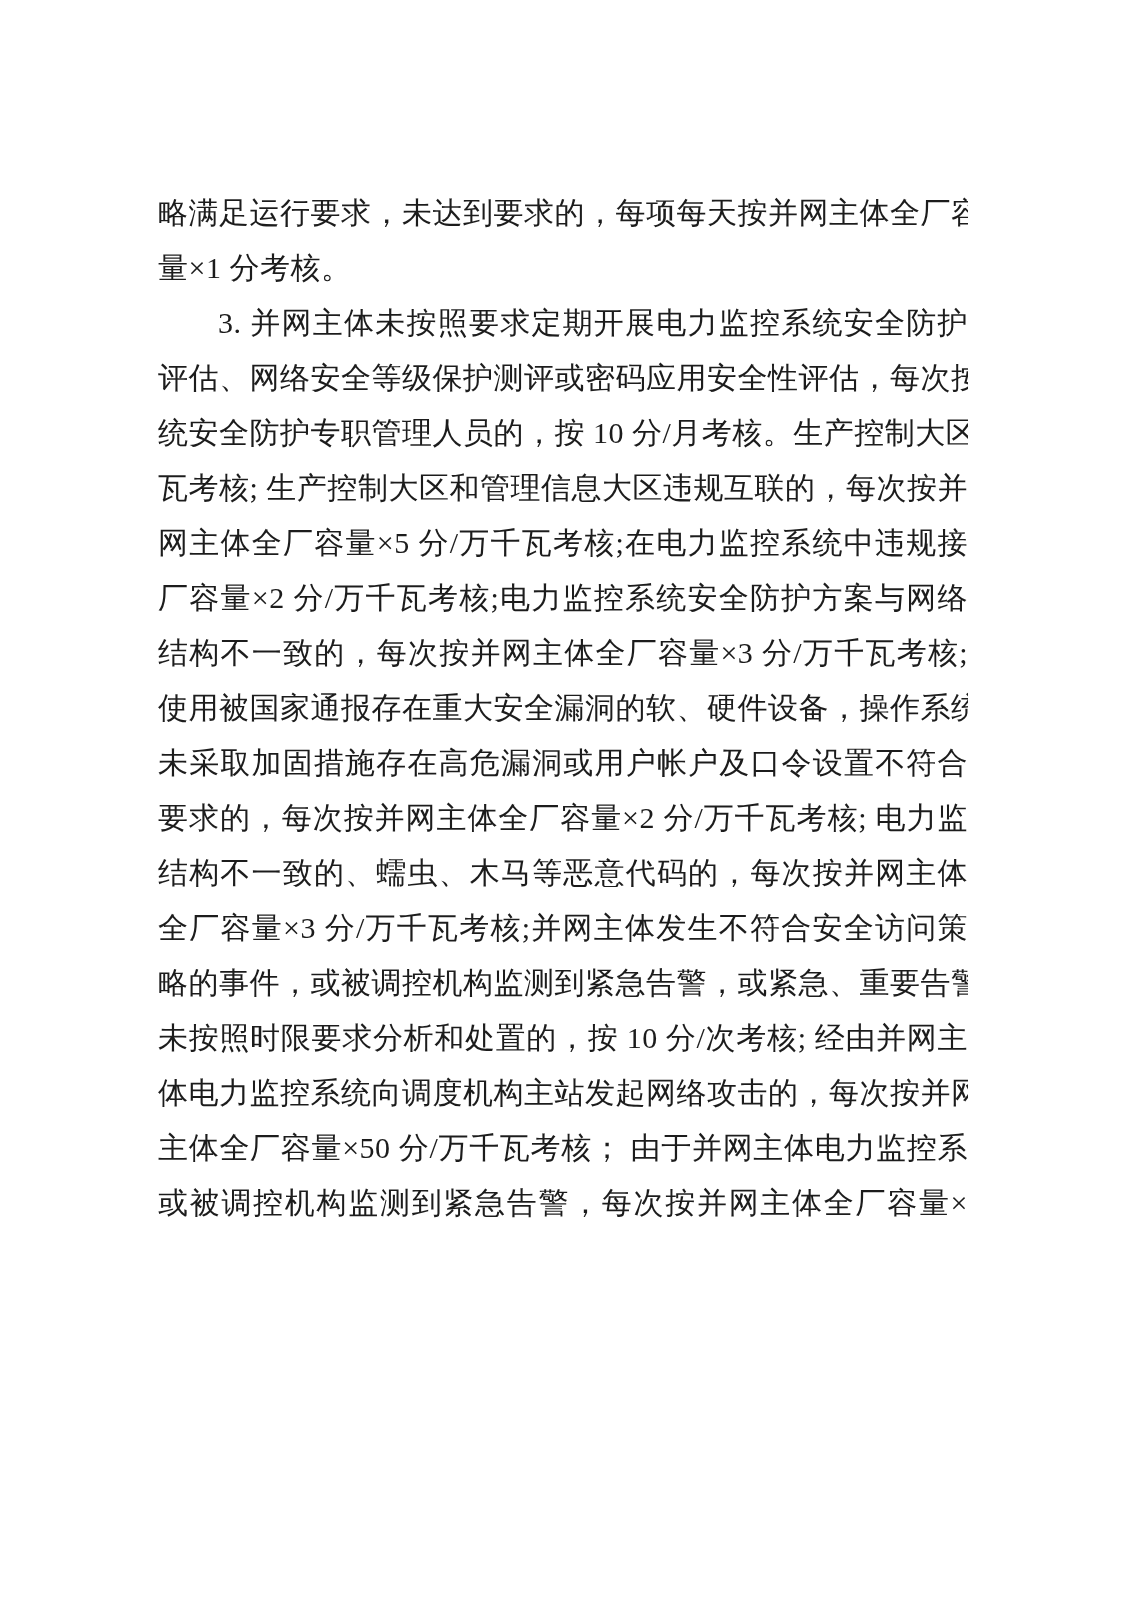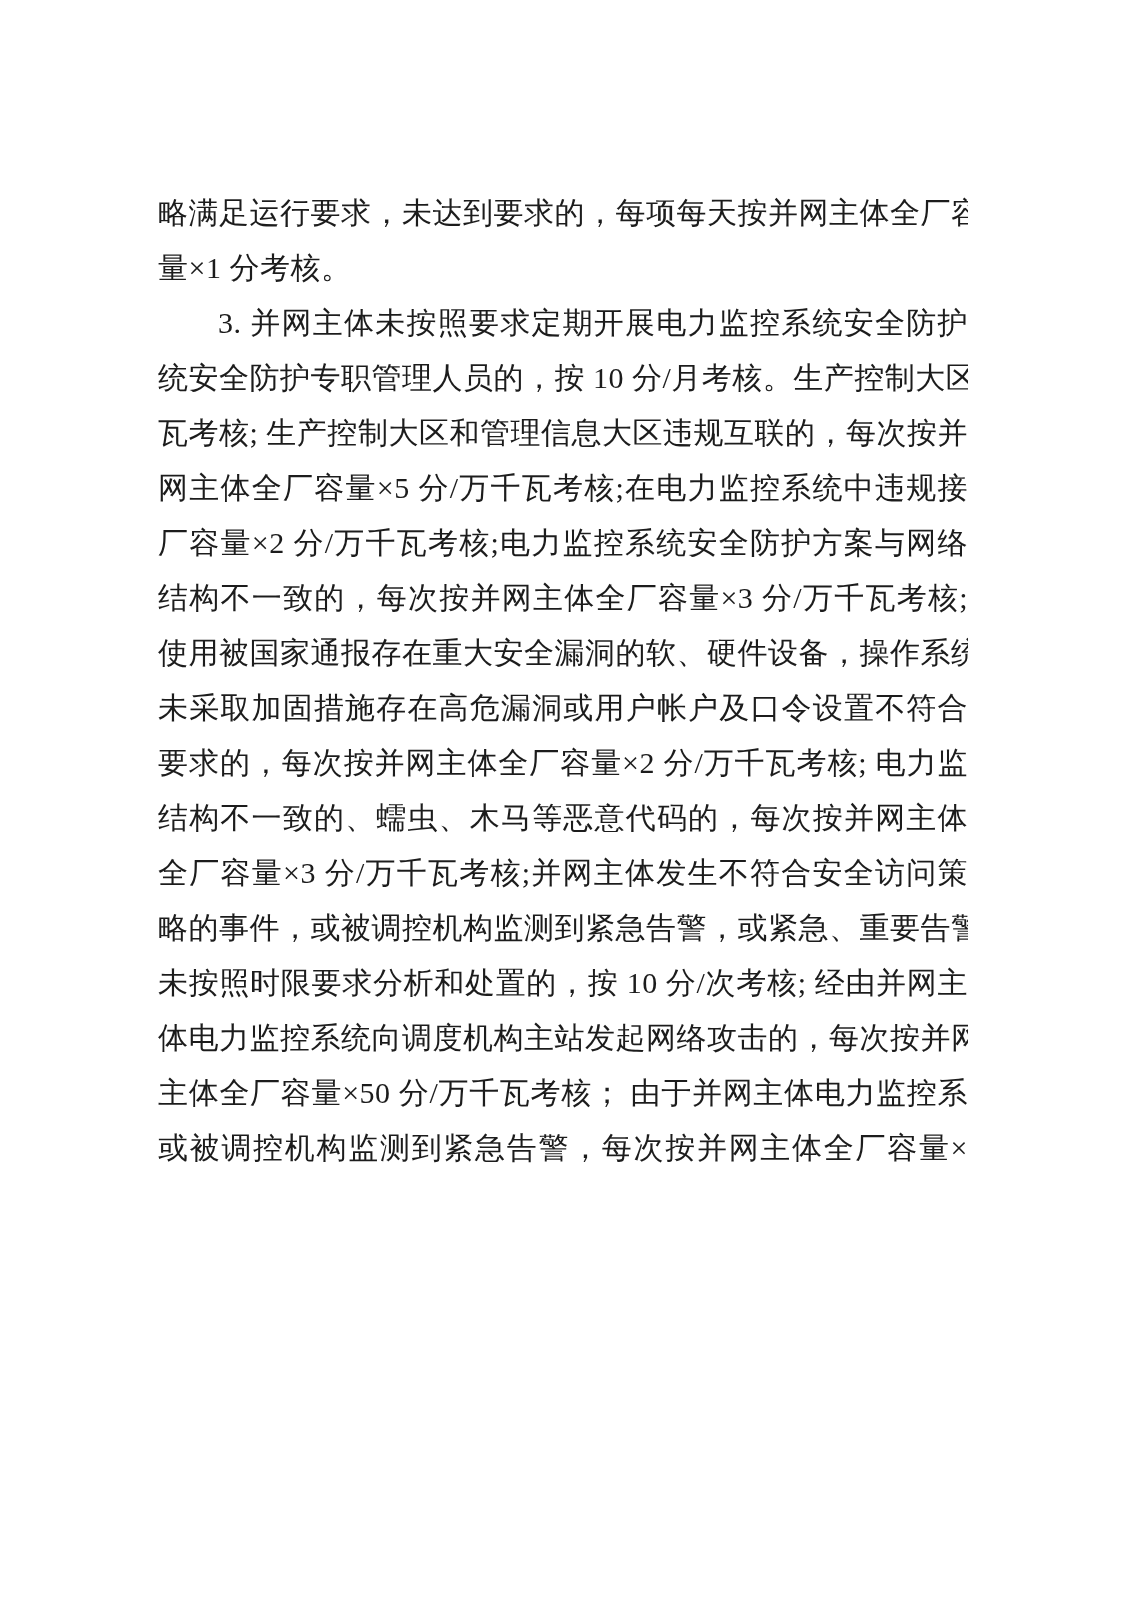--- a/index.html
+++ b/index.html
@@ -56,20 +56,21 @@
   }
 </style>
 </head>
 <body>
 
 <div class="page">
   <div class="content">
     <div class="line">略满足运行要求，未达到要求的，每项每天按并网主体全厂容</div>
     <div class="line para-end">量×1 分考核。</div>
     <div class="line indent">3. 并网主体未按照要求定期开展电力监控系统安全防护</div>
+    <div class="line">评估、网络安全等级保护测评或密码应用安全性评估，每次按</div>
     <div class="line">统安全防护专职管理人员的，按 10 分/月考核。生产控制大区</div>
     <div class="line">瓦考核; 生产控制大区和管理信息大区违规互联的，每次按并</div>
     <div class="line">网主体全厂容量×5 分/万千瓦考核;在电力监控系统中违规接</div>
     <div class="line">厂容量×2 分/万千瓦考核;电力监控系统安全防护方案与网络</div>
     <div class="line">结构不一致的，每次按并网主体全厂容量×3 分/万千瓦考核;</div>
     <div class="line">使用被国家通报存在重大安全漏洞的软、硬件设备，操作系统</div>
     <div class="line">未采取加固措施存在高危漏洞或用户帐户及口令设置不符合</div>
     <div class="line">要求的，每次按并网主体全厂容量×2 分/万千瓦考核; 电力监</div>
     <div class="line">结构不一致的、蠕虫、木马等恶意代码的，每次按并网主体</div>
     <div class="line">全厂容量×3 分/万千瓦考核;并网主体发生不符合安全访问策</div>

